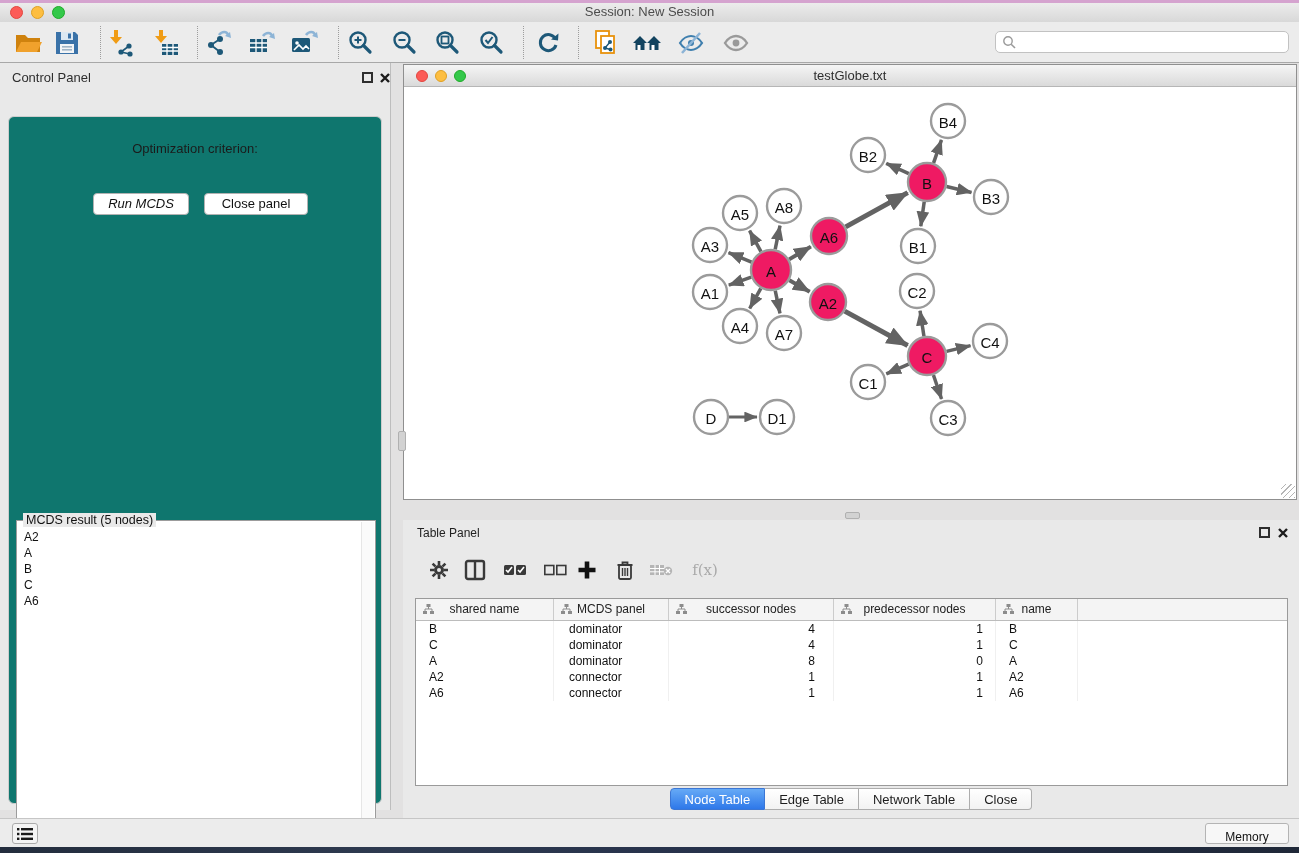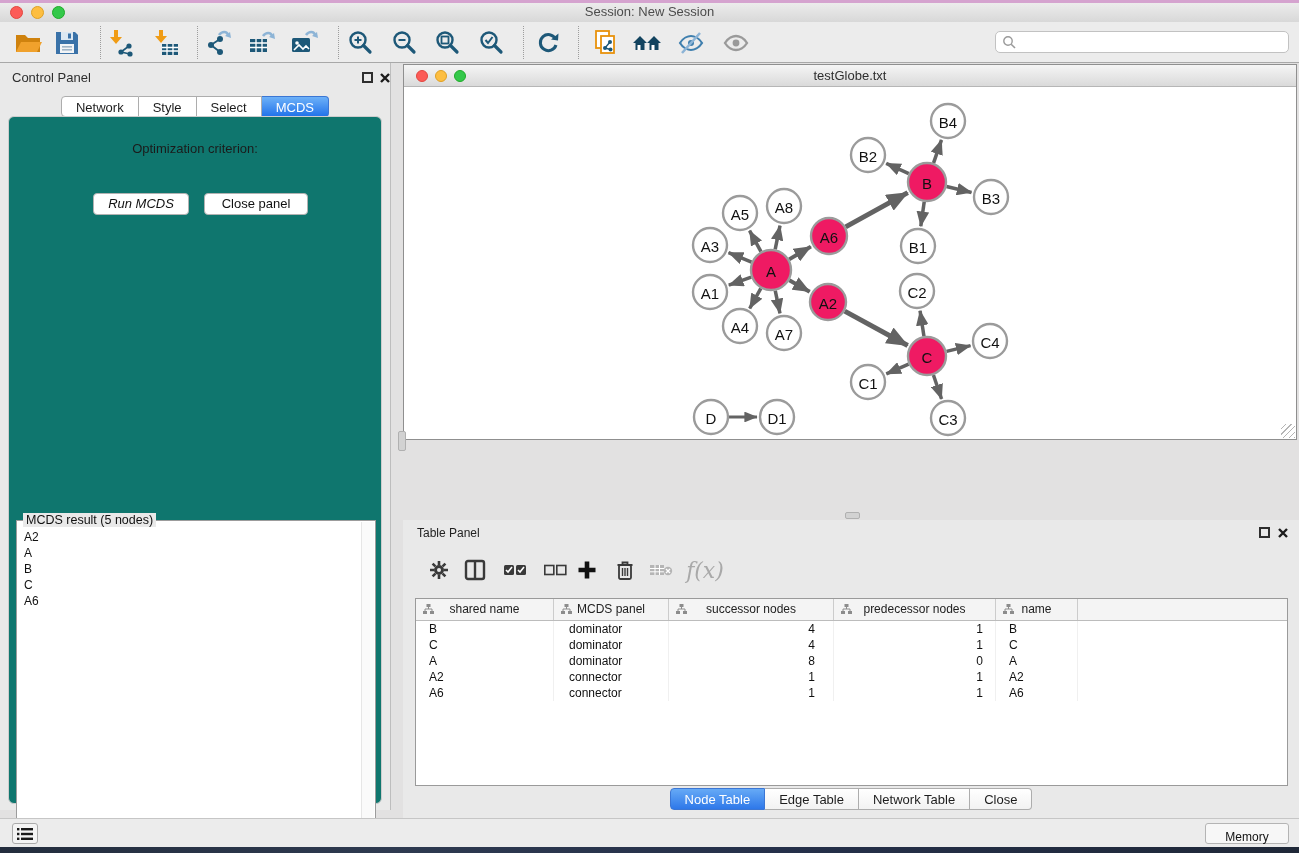--- a/index.html
+++ b/index.html
@@ -61,41 +61,41 @@
   #btn-close{left:195px;width:104px;}
   #mcds-groupbox{position:absolute;left:7px;top:403px;width:360px;height:332px;background:#fff;
     border:1px solid #9c9c9c;box-sizing:border-box;}
   #mcds-groupbox .gb-label{position:absolute;left:6px;top:-8px;background:#e9e9e9;padding:0 3px;
     font-size:12.5px;color:#111;}
   #result-list{position:absolute;left:1px;top:8px;right:13px;bottom:1px;overflow:hidden;}
   .result-item{height:16px;line-height:16px;font-size:12px;color:#111;padding-left:6px;}
   #result-scroll{position:absolute;right:1px;top:1px;width:12px;bottom:1px;background:#fafafa;border-left:1px solid #e6e6e6;}
 
   
-  #network-window{left:403px;top:64px;width:894px;height:376px;background:#fff;border:1px solid #8f8f8f;
+  #network-window{left:403px;top:64px;width:894px;height:436px;background:#fff;border:1px solid #8f8f8f;
     box-sizing:border-box;}
   #nw-titlebar{position:absolute;left:0;top:0;width:100%;height:22px;
     background:linear-gradient(#f5f5f5,#dadada);border-bottom:1px solid #b6b6b6;box-sizing:border-box;}
   #nw-titlebar .lights{left:12px;top:5px;gap:7px;}
   #nw-titlebar .light{width:12px;height:12px;}
   #nw-title{position:absolute;left:0;right:0;top:0;height:22px;line-height:21px;text-align:center;
     font-size:13px;color:#2f2f2f;}
   #graph-svg{position:absolute;left:0;top:22px;}
   #nw-grip{position:absolute;right:1px;bottom:1px;width:14px;height:14px;
     background:repeating-linear-gradient(135deg,transparent 0 3px,#b5b5b5 3px 4px);}
   .split-handle{background:#d2d2d2;border:1px solid #b0b0b0;border-radius:2px;box-sizing:border-box;}
   #split-left{left:398px;top:431px;width:8px;height:20px;}
   #split-bottom{left:845px;top:512px;width:15px;height:7px;}
 
   
   #table-panel{left:403px;top:520px;width:896px;height:298px;background:#e9e9e9;}
   #tp-title{position:absolute;left:14px;top:6px;font-size:12px;color:#222;}
   #tp-toolbar{position:absolute;left:0;top:28px;width:100%;height:46px;}
   .tp-btn{position:absolute;top:8px;width:28px;height:28px;display:flex;align-items:center;justify-content:center;}
-  .fx-label{font-family:"DejaVu Serif",serif;font-style:italic;font-size:22px;color:#a9a9a9;}
+  .fx-label{font-family:"DejaVu Serif",serif;font-size:15px;color:#a9a9a9;}
   #table-box{position:absolute;left:12px;top:78px;width:873px;height:188px;background:#fff;
     border:1px solid #9a9a9a;box-sizing:border-box;overflow:hidden;}
   #thead{position:absolute;left:0;top:0;width:100%;height:21px;background:#f4f4f4;border-bottom:1px solid #bcbcbc;display:flex;}
   .th{position:relative;height:21px;box-sizing:border-box;border-right:1px solid #cccccc;
     font-size:12px;color:#222;text-align:center;line-height:20px;}
   .th svg{position:absolute;left:7px;top:5px;}
   #tbody{position:absolute;left:0;top:22px;width:100%;}
   .tr{display:flex;height:16px;}
   .td{height:16px;line-height:16px;font-size:12px;color:#111;box-sizing:border-box;border-right:1px solid #f0f0f0;}
   #tp-tabs{position:absolute;left:0;top:268px;width:100%;display:flex;justify-content:center;}
@@ -265,26 +265,20 @@
   </div>
 </div>
 
 <div id="control-panel" class="abs">
   <div id="cp-header">
     <span id="cp-title">Control Panel</span>
     <span class="panel-float" style="left:362px;top:9px"></span>
     <svg class="panel-close" style="left:379px;top:9px" viewBox="0 0 12 12">
       <path d="M2 2l8 8M10 2l-8 8" stroke="#1c1c1c" stroke-width="2.4"></path>
     </svg>
-  </div>
-  <div id="cp-tabs">
-    <span class="seg first">Network</span>
-    <span class="seg">Style</span>
-    <span class="seg">Select</span>
-    <span class="seg last active">MCDS</span>
   </div>
   <div id="cp-body">
     <div id="opt-label">Optimization criterion:</div>
     <div class="cp-btn" id="btn-run">Run MCDS</div>
     <div class="cp-btn" id="btn-close">Close panel</div>
     <div id="mcds-groupbox">
       <span class="gb-label">MCDS result (5 nodes)</span>
       <div id="result-list">
           <div class="result-item">A2</div>
           <div class="result-item">A</div>

